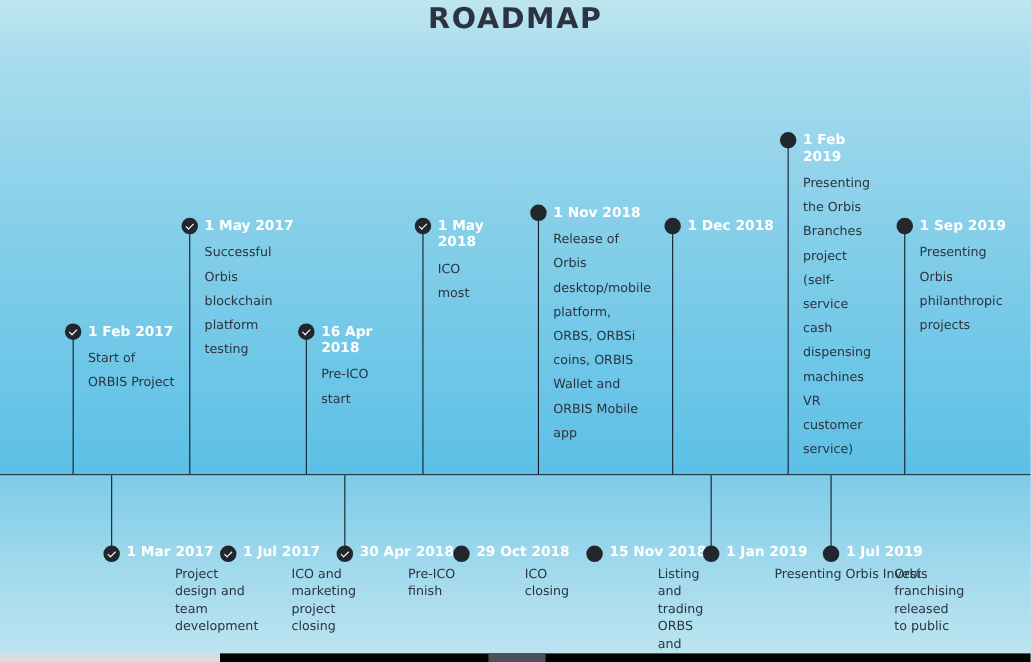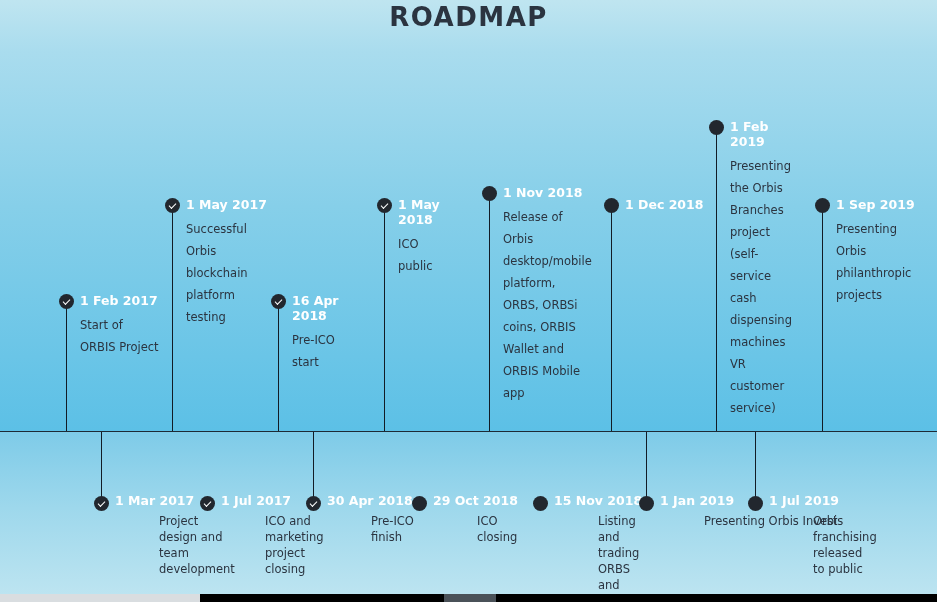--- a/index.html
+++ b/index.html
@@ -91,21 +91,21 @@
       <div class="ms-date">16 Apr 2018</div>
       <div class="ms-desc">Pre-ICO start</div>
     </div>
   </div>
 
   <div class="ms" style="left:384px;top:205px">
     <div class="stem" style="top:0;height:226px"></div>
     <div class="dot done" style="top:-7px"></div>
     <div class="ms-body" style="top:-8px;width:46px">
       <div class="ms-date">1 May 2018</div>
-      <div class="ms-desc">ICO public</div>
+      <div class="ms-desc">ICO most</div>
     </div>
   </div>
 
   <div class="ms" style="left:489px;top:193px">
     <div class="stem" style="top:0;height:238px"></div>
     <div class="dot" style="top:-7px"></div>
     <div class="ms-body" style="top:-8px;width:86px">
       <div class="ms-date">1 Nov 2018</div>
       <div class="ms-desc">Release of Orbis desktop/mobile platform, ORBS, ORBSi coins, ORBIS Wallet and ORBIS Mobile app</div>
     </div>

